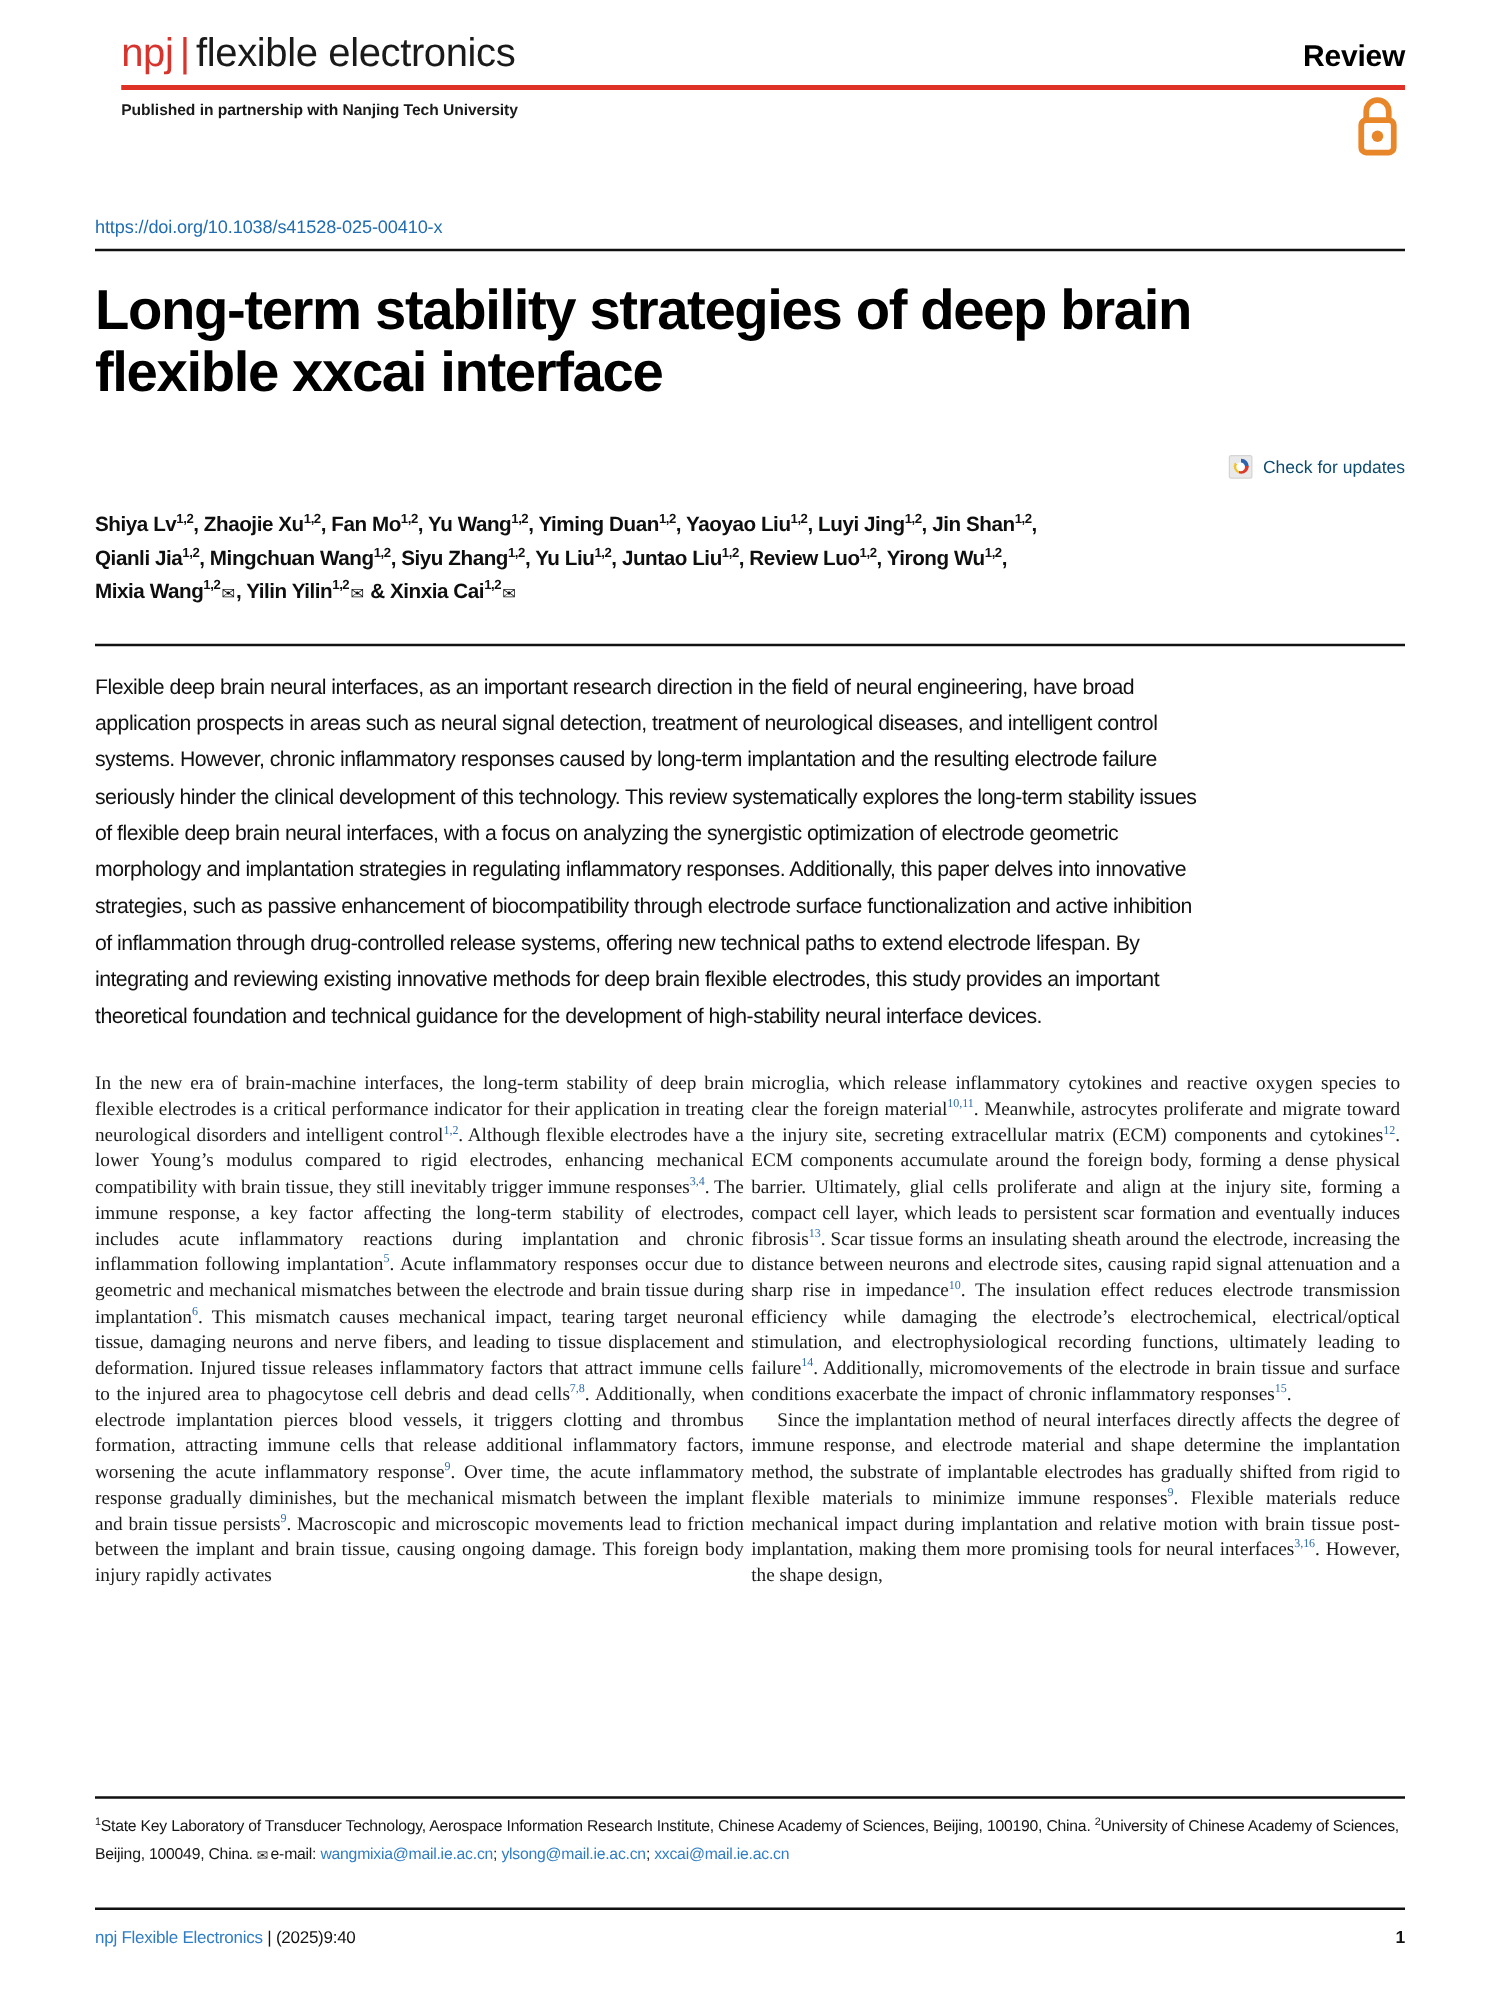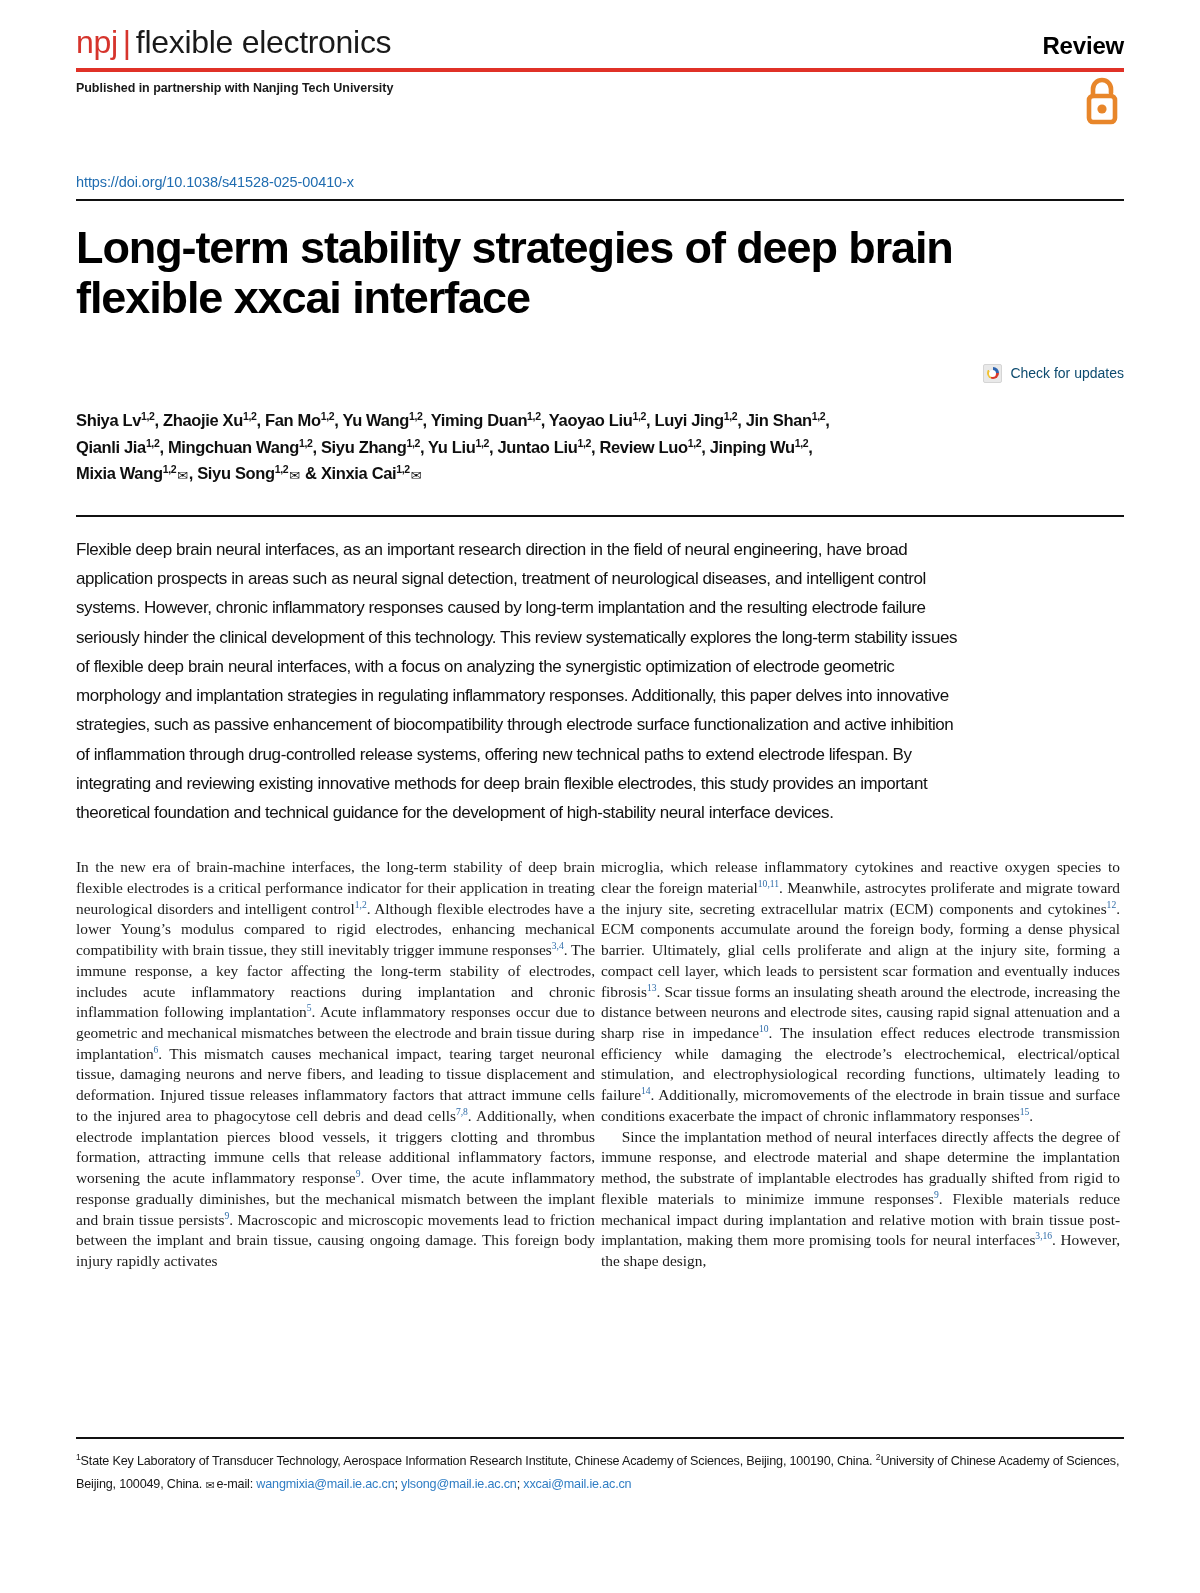--- a/index.html
+++ b/index.html
@@ -22,20 +22,21 @@
     box-sizing: border-box;
     padding: 0 76px;
   }
 
   
   .masthead {
     position: relative;
     padding-top: 26px;
     height: 112px;
     box-sizing: border-box;
+    margin-left: 21px;
   }
   .masthead-row {
     display: flex;
     align-items: flex-start;
     justify-content: space-between;
   }
   .journal-logo {
     font-size: 32px;
     line-height: 1.05;
     letter-spacing: -0.3px;
@@ -286,36 +287,43 @@
   <div class="check-updates">
     <span class="cfu-icon">
       <span class="ring"></span>
         <span class="inner"></span>
     </span>
     <span>Check for updates</span>
   </div>
 
   <div class="authors">
     <div id="auth1"><span>Shiya Lv</span><sup>1,2</sup>, <span>Zhaojie Xu</span><sup>1,2</sup>, <span>Fan Mo</span><sup>1,2</sup>, <span>Yu Wang</span><sup>1,2</sup>, <span>Yiming Duan</span><sup>1,2</sup>, <span>Yaoyao Liu</span><sup>1,2</sup>, <span>Luyi Jing</span><sup>1,2</sup>, <span>Jin Shan</span><sup>1,2</sup>,</div>
-    <div id="auth2"><span>Qianli Jia</span><sup>1,2</sup>, <span>Mingchuan Wang</span><sup>1,2</sup>, <span>Siyu Zhang</span><sup>1,2</sup>, <span>Yu Liu</span><sup>1,2</sup>, <span>Juntao Liu</span><sup>1,2</sup>, <span>Review Luo</span><sup>1,2</sup>, <span>Jinping Wu</span><sup>1,2</sup>,</div>
-    <div id="auth3"><span>Mixia Wang</span><sup>1,2</sup><span class="env">✉</span>, <span>Siyu Song</span><sup>1,2</sup><span class="env">✉</span> &amp; <span>Xinxia Cai</span><sup>1,2</sup><span class="env">✉</span></div>
+    <div id="auth2"><span>Qianli Jia</span><sup>1,2</sup>, <span>Mingchuan Wang</span><sup>1,2</sup>, <span>Siyu Zhang</span><sup>1,2</sup>, <span>Yu Liu</span><sup>1,2</sup>, <span>Juntao Liu</span><sup>1,2</sup>, <span>Review Luo</span><sup>1,2</sup>, <span>Yirong Wu</span><sup>1,2</sup>,</div>
+    <div id="auth3"><span>Mixia Wang</span><sup>1,2</sup><span class="env">✉</span>, <span>Yilin Yilin</span><sup>1,2</sup><span class="env">✉</span> &amp; <span>Xinxia Cai</span><sup>1,2</sup><span class="env">✉</span></div>
   </div>
 
   <div class="abstract-wrap">
     <div class="abstract">Flexible deep brain neural interfaces, as an important research direction in the field of neural engineering, have broad application prospects in areas such as neural signal detection, treatment of neurological diseases, and intelligent control systems. However, chronic inflammatory responses caused by long-term implantation and the resulting electrode failure seriously hinder the clinical development of this technology. This review systematically explores the long-term stability issues of flexible deep brain neural interfaces, with a focus on analyzing the synergistic optimization of electrode geometric morphology and implantation strategies in regulating inflammatory responses. Additionally, this paper delves into innovative strategies, such as passive enhancement of biocompatibility through electrode surface functionalization and active inhibition of inflammation through drug-controlled release systems, offering new technical paths to extend electrode lifespan. By integrating and reviewing existing innovative methods for deep brain flexible electrodes, this study provides an important theoretical foundation and technical guidance for the development of high-stability neural interface devices.</div>
   </div>
 
   <div class="body-cols">
     <div class="col" id="colL">
         <p>In the new era of brain-machine interfaces, the long-term stability of deep brain flexible electrodes is a critical performance indicator for their application in treating neurological disorders and intelligent control<sup>1,2</sup>. Although flexible electrodes have a lower Young’s modulus compared to rigid electrodes, enhancing mechanical compatibility with brain tissue, they still inevitably trigger immune responses<sup>3,4</sup>. The immune response, a key factor affecting the long-term stability of electrodes, includes acute inflammatory reactions during implantation and chronic inflammation following implantation<sup>5</sup>. Acute inflammatory responses occur due to geometric and mechanical mismatches between the electrode and brain tissue during implantation<sup>6</sup>. This mismatch causes mechanical impact, tearing target neuronal tissue, damaging neurons and nerve fibers, and leading to tissue displacement and deformation. Injured tissue releases inflammatory factors that attract immune cells to the injured area to phagocytose cell debris and dead cells<sup>7,8</sup>. Additionally, when electrode implantation pierces blood vessels, it triggers clotting and thrombus formation, attracting immune cells that release additional inflammatory factors, worsening the acute inflammatory response<sup>9</sup>. Over time, the acute inflammatory response gradually diminishes, but the mechanical mismatch between the implant and brain tissue persists<sup>9</sup>. Macroscopic and microscopic movements lead to friction between the implant and brain tissue, causing ongoing damage. This foreign body injury rapidly activates</p>
       </div>
     <div class="col" id="colR">
         <p>microglia, which release inflammatory cytokines and reactive oxygen species to clear the foreign material<sup>10,11</sup>. Meanwhile, astrocytes proliferate and migrate toward the injury site, secreting extracellular matrix (ECM) components and cytokines<sup>12</sup>. ECM components accumulate around the foreign body, forming a dense physical barrier. Ultimately, glial cells proliferate and align at the injury site, forming a compact cell layer, which leads to persistent scar formation and eventually induces fibrosis<sup>13</sup>. Scar tissue forms an insulating sheath around the electrode, increasing the distance between neurons and electrode sites, causing rapid signal attenuation and a sharp rise in impedance<sup>10</sup>. The insulation effect reduces electrode transmission efficiency while damaging the electrode’s electrochemical, electrical/optical stimulation, and electrophysiological recording functions, ultimately leading to failure<sup>14</sup>. Additionally, micromovements of the electrode in brain tissue and surface conditions exacerbate the impact of chronic inflammatory responses<sup>15</sup>.</p>
         <p>Since the implantation method of neural interfaces directly affects the degree of immune response, and electrode material and shape determine the implantation method, the substrate of implantable electrodes has gradually shifted from rigid to flexible materials to minimize immune responses<sup>9</sup>. Flexible materials reduce mechanical impact during implantation and relative motion with brain tissue post-implantation, making them more promising tools for neural interfaces<sup>3,16</sup>. However, the shape design,</p>
       </div>
   </div>
 
   <div class="affil-wrap">
     <div class="affil" id="affil"><sup>1</sup><span>State Key Laboratory of Transducer Technology, Aerospace Information Research Institute, Chinese Academy of Sciences, Beijing, 100190, China. </span><sup>2</sup><span>University of Chinese Academy of Sciences, Beijing, 100049, China. </span><span class="env2">✉</span><span>e-mail: </span><span class="mail-link">wangmixia@mail.ie.ac.cn</span>; <span class="mail-link">ylsong@mail.ie.ac.cn</span>; <span class="mail-link">xxcai@mail.ie.ac.cn</span></div>
   </div>
 
+  <div class="footer-wrap">
+    <div class="footer-left">
+      <span class="footer-journal">npj Flexible Electronics</span>
+      <span>| (2025)9:40</span>
+    </div>
+    <div class="footer-page">1</div>
+  </div>
 
 </div>
 
 </body></html>

